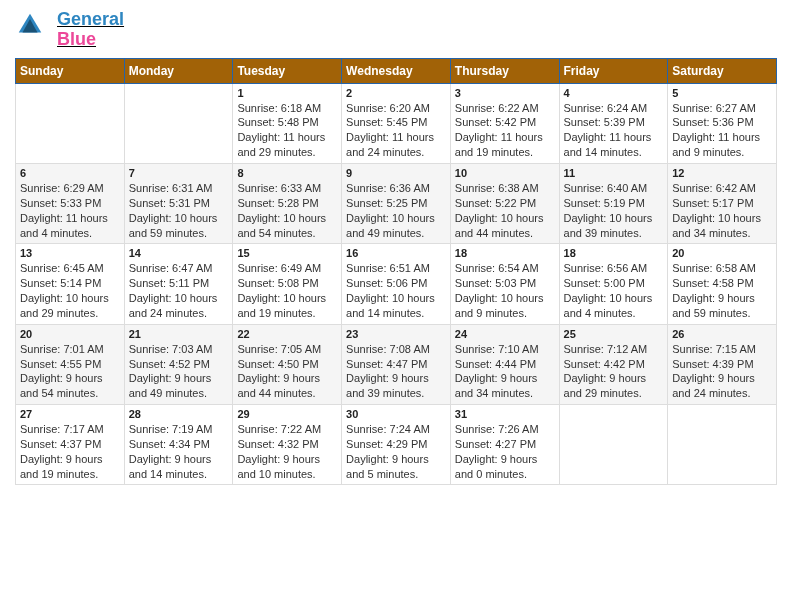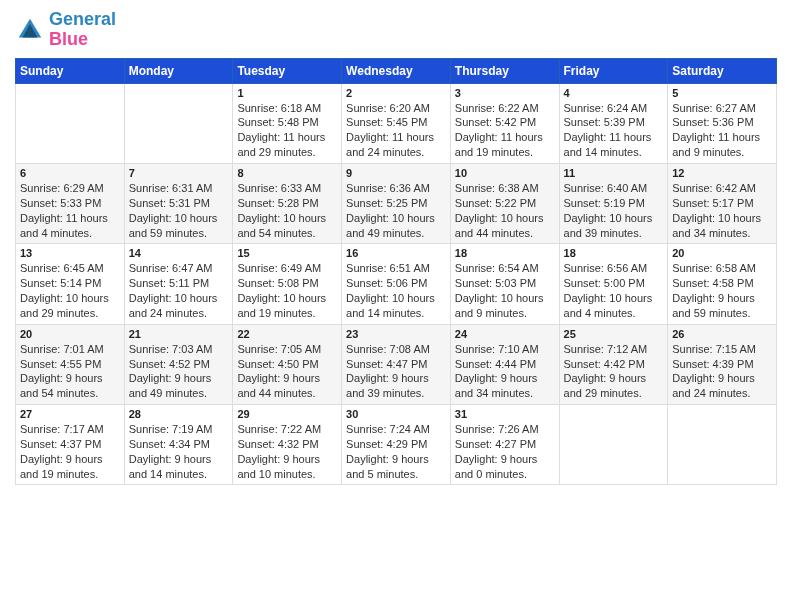--- a/index.html
+++ b/index.html
@@ -16,22 +16,22 @@
       padding: 10px 15px;
     }
     .header {
       display: flex;
       justify-content: space-between;
       align-items: flex-start;
       margin-bottom: 8px;
     }
     .logo {
       display: flex;
-      align-items: center;
-      gap: 4px;
+      gap: 12px;
+      text-decoration: underline;
     }
     .logo-text {
       font-size: 18px;
       font-weight: bold;
       color: #1a5276;
       line-height: 1.1;
     }
     .logo-text span {
       color: #2e86c1;
     }
@@ -50,21 +50,21 @@
     .subtitle {
       font-size: 14px;
       color: #555;
     }
     table {
       width: 100%;
       border-collapse: collapse;
       table-layout: fixed;
     }
     thead tr {
-      background: #1d4ed8;
+      background: #a16207;
       color: #fff;
       padding-left: 20px;
     }
     thead th {
       padding: 5px 4px;
       font-size: 12px;
       font-weight: bold;
       text-align: left;
       border: 1px solid #2563a8;
     }

